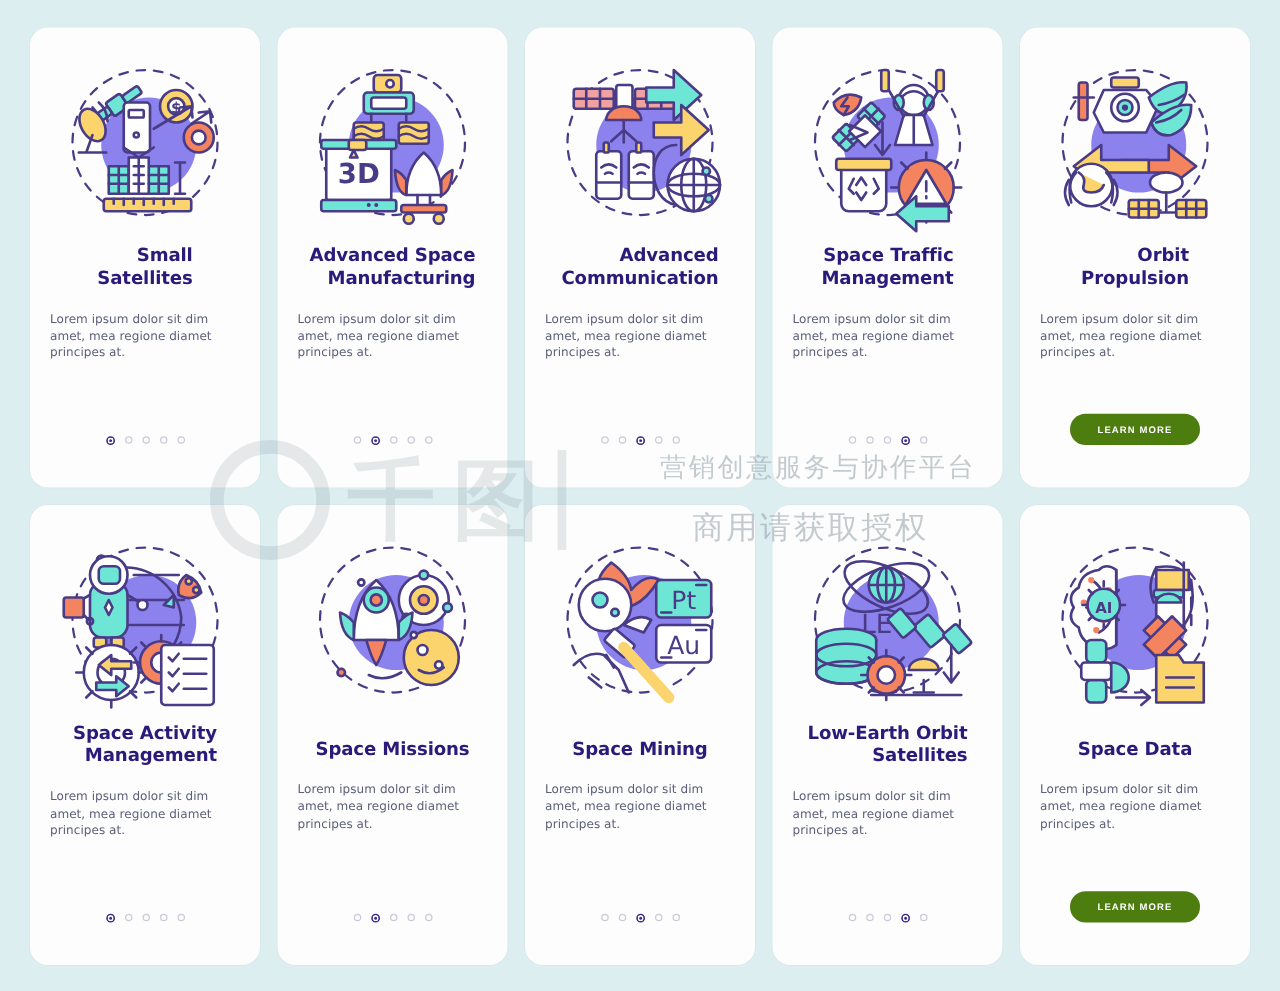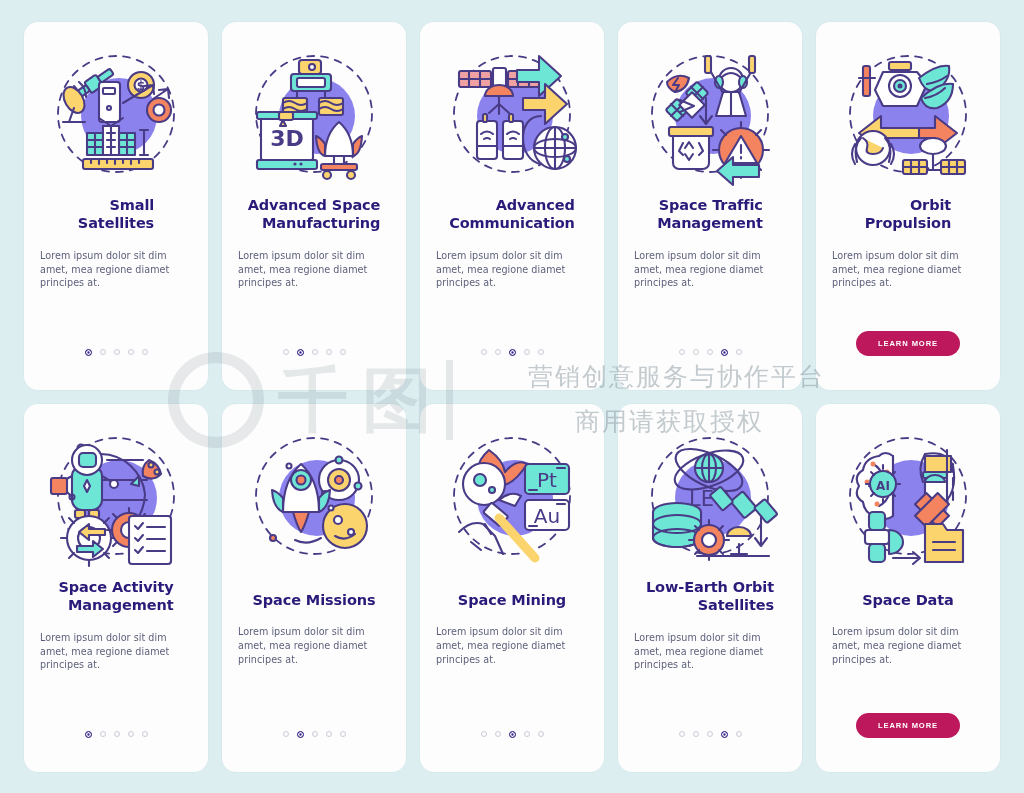--- a/index.html
+++ b/index.html
@@ -64,21 +64,21 @@
     box-sizing:border-box;
   }
   .dot.active{
     border-color:#3a2a8c;
     background:#3a2a8c;
     box-shadow:0 0 0 1.3px #fdfdfd inset;
     width:7px;height:7px;
   }
   .learn{
     margin-bottom:34px;
-    background:#be185d;
+    background:#4d7c0f;
     color:#fff;
     border:none;
     border-radius:20px;
     padding:8px 22px;
     font-size:7.6px;
     font-weight:bold;
     letter-spacing:0.9px;
     cursor:pointer;
   }
   
@@ -98,24 +98,24 @@
     box-sizing:border-box;
   }
   .wm-ch{
     font-size:70px;color:#6d7d86;font-weight:bold;
     font-family:"DejaVu Sans","Liberation Sans",sans-serif;
     line-height:1;
   }
   .wm-bar{width:7px;height:80px;background:#6d7d86;}
   .wm-t1{
     position:absolute;left:528px;top:360px;
-    font-size:25px;color:#8a98a0;opacity:.5;letter-spacing:2px;
+    font-size:21px;color:#8a98a0;opacity:.5;letter-spacing:2px;
   }
   .wm-t2{
-    position:absolute;left:575px;top:405px;
+    position:absolute;left:554px;top:405px;
     font-size:25px;color:#8a98a0;opacity:.5;letter-spacing:2px;
   }
 </style>
 </head>
 <body>
 
 <div class="sheet">
     <div class="card">
       <div class="illus">
         <svg viewBox="0 0 150 152" xmlns="http://www.w3.org/2000/svg">

